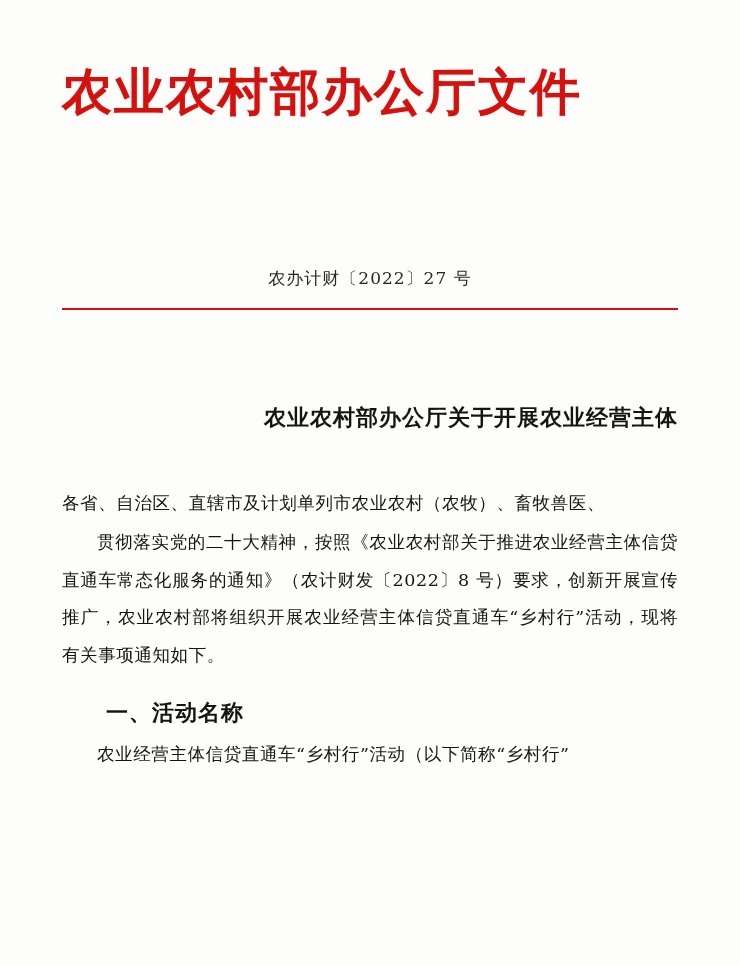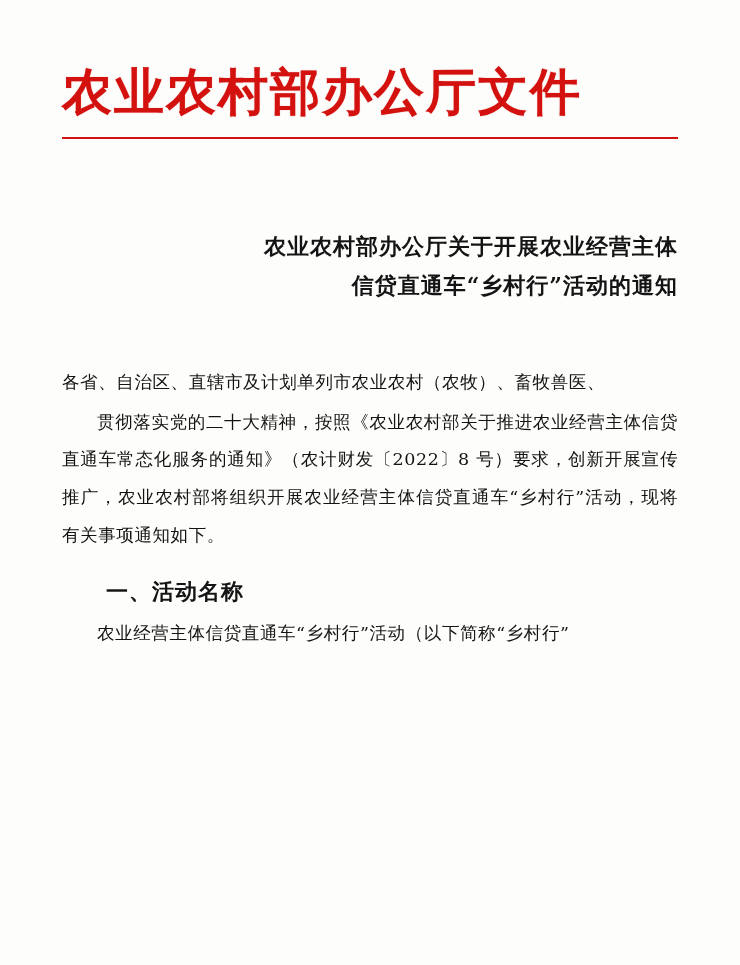--- a/index.html
+++ b/index.html
@@ -48,21 +48,21 @@
   .title {
     text-align: right;
     font-size: 22px;
     font-weight: bold;
     color: #141414;
     line-height: 1.75;
     margin-top: 88px;
     letter-spacing: 1px;
   }
   .body-block {
-    margin-top: 60px;
+    margin-top: 48px;
     font-size: 17.5px;
     color: #141414;
     line-height: 2.15;
     letter-spacing: 0.6px;
     text-align: justify;
   }
   .para {
     margin: 0;
   }
   .para.indent {
@@ -81,26 +81,26 @@
     line-height: 2.15;
   }
 </style>
 </head>
 <body>
 
 <div class="page">
 
   <div class="masthead">农业农村部办公厅文件</div>
 
+  <div class="doc-number">农办计财〔2022〕27 号</div>
 
   <div class="red-rule"></div>
 
   <div class="title">
     <div>农业农村部办公厅关于开展农业经营主体</div>
-    <div>信贷直通车“乡村行”活动的通知</div>
   </div>
 
   <div class="body-block">
     <p class="para">各省、自治区、直辖市及计划单列市农业农村（农牧）、畜牧兽医、</p>
     <p class="para indent">贯彻落实党的二十大精神，按照《农业农村部关于推进农业经营主体信贷直通车常态化服务的通知》（农计财发〔2022〕8 号）要求，创新开展宣传推广，农业农村部将组织开展农业经营主体信贷直通车“乡村行”活动，现将有关事项通知如下。</p>
     <div class="section-heading">一、活动名称</div>
     <p class="para indent">农业经营主体信贷直通车“乡村行”活动（以下简称“乡村行”</p>
   </div>
 
 </div>

